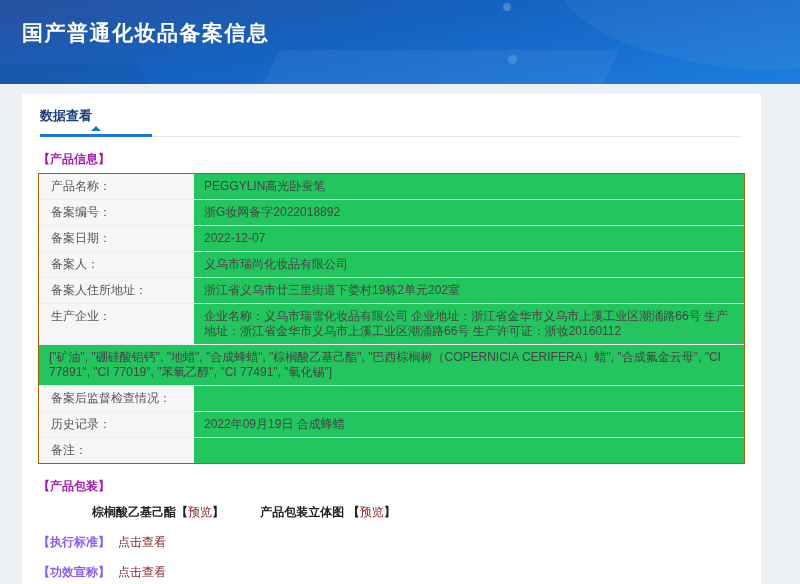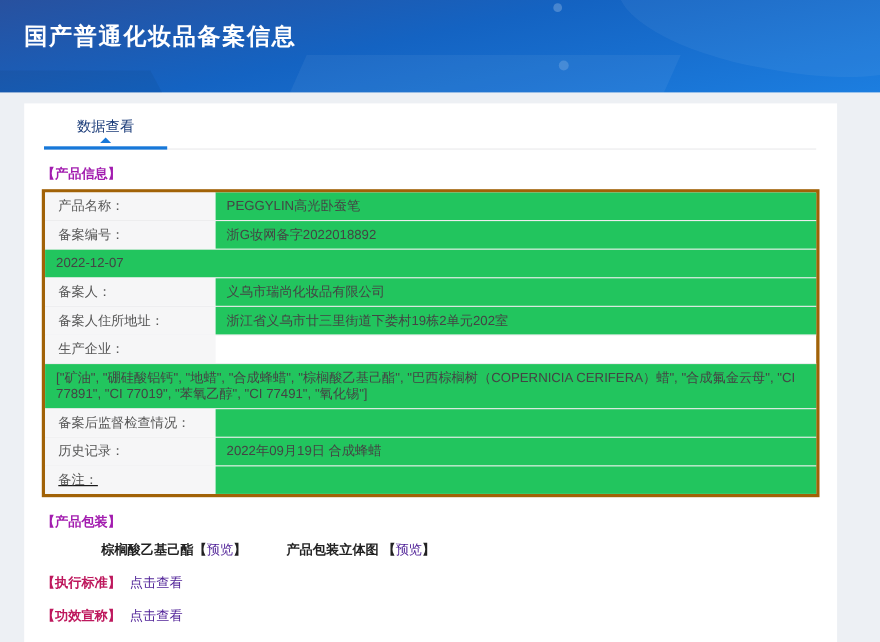--- a/index.html
+++ b/index.html
@@ -33,49 +33,49 @@
     position:relative; z-index:2; margin:0; padding:19px 5px 0 22px;
     color:#ffffff; font-size:21px; font-weight:bold; letter-spacing:1.5px;
   }
   
   .card {
     width:739px; margin:10px 0 0 22px; background:#ffffff;
     min-height:444px; padding-bottom:16px;
   }
   .tabbar { margin:0 19px 0 18px; padding-top:12px; border-bottom:1px solid #e9e9eb; }
   .tab {
-    display:inline-block; width:112px; text-align:center;
-    font-size:13px; font-weight:normal; color:#1c3d7a;
+    display:inline-block; width:112px; 
+    font-size:13px; font-weight:bold; color:#1c3d7a;
     padding-bottom:9px; border-bottom:3px solid #1778d9;
     position:relative; margin-bottom:-1px; cursor:pointer;
   }
   .tab .tri {
     position:absolute; bottom:3px; left:50%; margin-left:-5px;
     width:0; height:0;
     border-left:5px solid transparent; border-right:5px solid transparent;
     border-bottom:5px solid #1778d9;
   }
   .content { padding:0 16px; }
   .section-title { font-size:12px; font-weight:bold; color:#a21caf; margin:14px 0 5px 0; }
   
-  .info-table { border:3px solid #a16207; }
+  .info-table { border:1px solid #a16207; }
   .trow { display:flex; border-bottom:1px solid #ededee; font-size:12px; line-height:15px; }
-  .trow:last-child { border-bottom:none;text-decoration:underline; }
+  .trow:last-child { border-bottom:none; }
   .tlabel {
     flex:0 0 155px; width:155px; background:#f6f6f7; color:#555;
     padding:5px 10px 5px 12px;
   }
   .tvalue { flex:1; background:#22c55e; color:#444; padding:5px 12px 5px 10px; }
   
   .pack-line { margin:9px 0 0 54px; font-size:12px; color:#222; font-weight:bold; }
   .pack-item { display:inline-block; }
   .pack-item + .pack-item { margin-left:33px; }
-  .link { color:#4c1d95; font-weight:normal; text-decoration:none; cursor:pointer;text-align:right; }
+  .link { color:#7f1d1d; font-weight:normal; text-decoration:none; cursor:pointer;text-align:right; }
   .inline-section { margin-top:13px; font-size:12px; }
-  .inline-section .stitle { font-weight:bold; color:#be185d; }
+  .inline-section .stitle { font-weight:bold; color:#8b5cf6; }
   .inline-section .link { margin-left:8px; }
 </style>
 </head>
 <body>
 
 <div class="banner">
   <div class="shape-a"></div>
   <div class="shape-b"></div>
   <div class="shape-c"></div>
   <div class="dot1"></div>
@@ -97,32 +97,34 @@
     <div class="info-table">
       <div class="trow">
         <div class="tlabel">产品名称：</div>
         <div class="tvalue">PEGGYLIN高光卧蚕笔</div>
       </div>
       <div class="trow">
         <div class="tlabel">备案编号：</div>
         <div class="tvalue">浙G妆网备字2022018892</div>
       </div>
       <div class="trow">
+        <div class="tlabel">备案日期：</div>
         <div class="tvalue">2022-12-07</div>
       </div>
       <div class="trow">
         <div class="tlabel">备案人：</div>
         <div class="tvalue">义乌市瑞尚化妆品有限公司</div>
       </div>
       <div class="trow">
         <div class="tlabel">备案人住所地址：</div>
         <div class="tvalue">浙江省义乌市廿三里街道下娄村19栋2单元202室</div>
       </div>
       <div class="trow">
         <div class="tlabel">生产企业：</div>
+        <div class="tvalue">企业名称：义乌市瑞雪化妆品有限公司 企业地址：浙江省金华市义乌市上溪工业区潮涌路66号 生产地址：浙江省金华市义乌市上溪工业区潮涌路66号 生产许可证：浙妆20160112</div>
       </div>
       <div class="trow">
         <div class="tvalue">["矿油", "硼硅酸铝钙", "地蜡", "合成蜂蜡", "棕榈酸乙基己酯", "巴西棕榈树（COPERNICIA CERIFERA）蜡", "合成氟金云母", "CI 77891", "CI 77019", "苯氧乙醇", "CI 77491", "氧化锡"]</div>
       </div>
       <div class="trow">
         <div class="tlabel">备案后监督检查情况：</div>
         <div class="tvalue"></div>
       </div>
       <div class="trow">
         <div class="tlabel">历史记录：</div>

